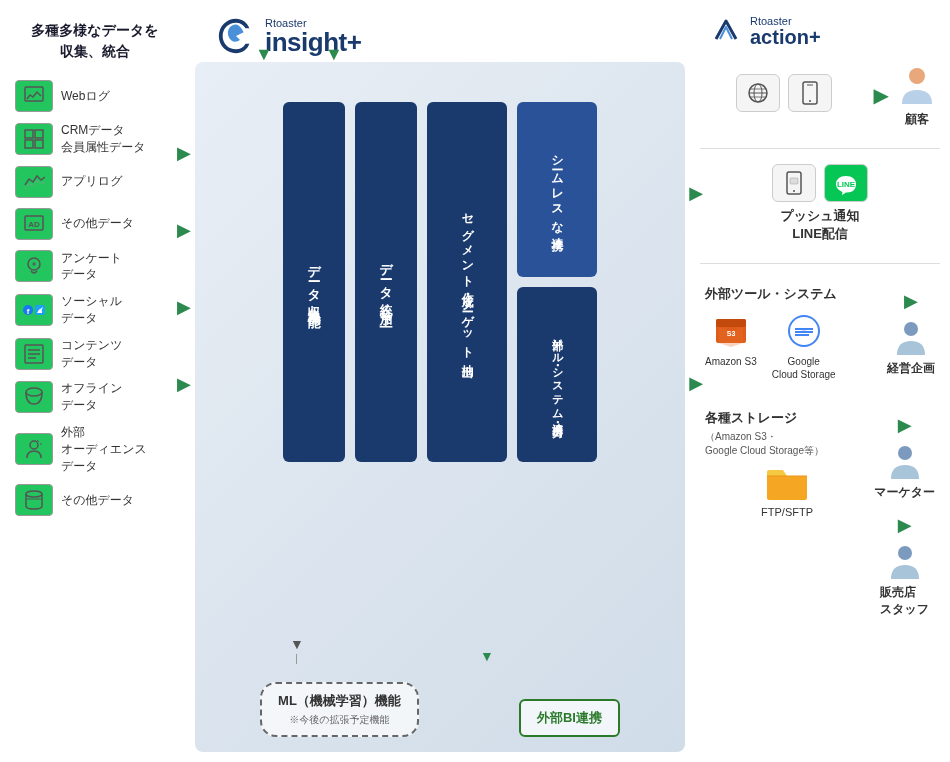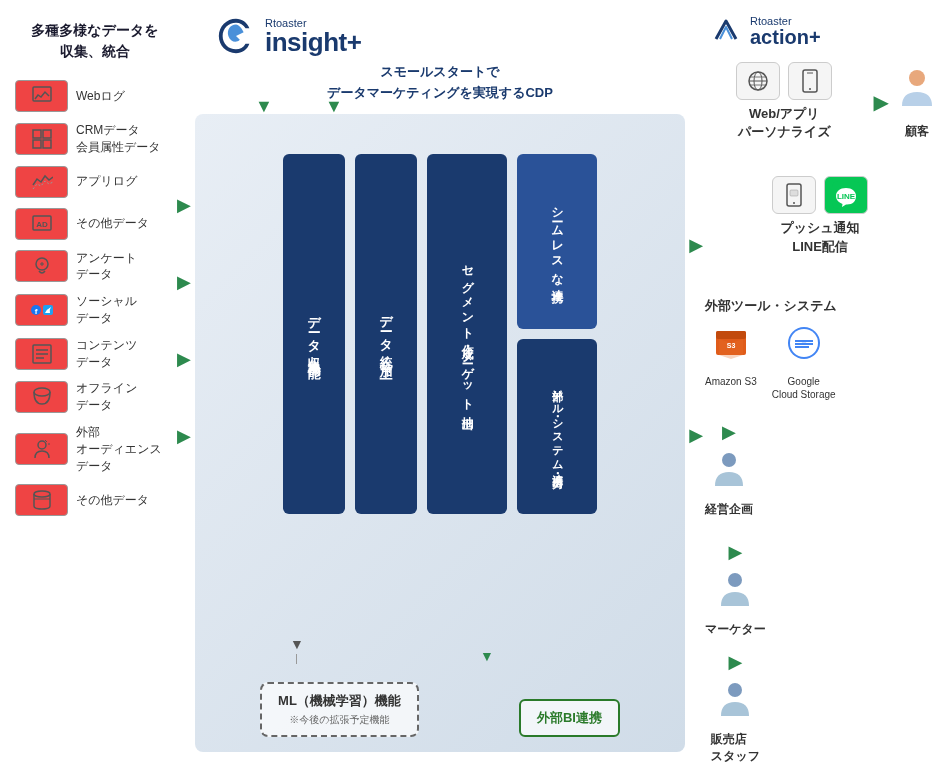--- a/index.html
+++ b/index.html
@@ -40,29 +40,29 @@
     }
 
     .data-item {
       display: flex;
       align-items: center;
       margin-bottom: 10px;
       gap: 8px;
     }
 
     .data-icon {
-      width: 53px;
+      width: 38px;
       height: 32px;
       border: 1.5px solid #999;
       border-radius: 4px;
       display: flex;
       align-items: center;
       justify-content: center;
       flex-shrink: 0;
-      background: #ef4444;
+      background: #22c55e;
     }
 
     .data-label {
       font-size: 12px;
       color: #333;
       line-height: 1.4;
     }
 
     
     .center-panel {
@@ -186,21 +186,21 @@
       left: 0;
       right: 0;
       display: flex;
       justify-content: space-around;
       align-items: flex-end;
       padding: 0 15px;
     }
 
     .ml-box {
       border: 2px dashed #666;
-      border-radius: 8px;
+      border-radius: 16px;
       padding: 8px 16px;
       background: rgba(255,255,255,0.7);
       text-align: center;
     }
 
     .ml-box-title {
       font-size: 13px;
       font-weight: bold;
       color: #333;
     }
@@ -263,21 +263,21 @@
       font-weight: bold;
       color: #333;
       text-align: center;
       line-height: 1.4;
     }
 
     .customer-avatar {
       display: flex;
       flex-direction: column;
       align-items: center;
-      gap: 13px;
+      gap: 3px;
     }
 
     .avatar-label {
       font-size: 12px;
       color: #333;
       font-weight: bold;
     }
 
     .divider-line {
       height: 1px;
@@ -300,21 +300,21 @@
       display: flex;
       gap: 15px;
       align-items: flex-start;
       margin-bottom: 10px;
     }
 
     .ext-icon-item {
       display: flex;
       flex-direction: column;
       align-items: center;
-      gap: 12px;
+      gap: 4px;
     }
 
     .ext-icon-item span {
       font-size: 10px;
       color: #333;
       text-align: center;
       line-height: 1.3;
     }
 
     .storage-section {
@@ -477,22 +477,20 @@
           <path d="M22 4 C28,4 34,8 36,14 L32,14 C30,10 26,8 22,8 C14,8 8,14 8,22 C8,30 14,36 22,36 C26,36 30,34 32,30 L36,30 C34,36 28,40 22,40 C12,40 4,32 4,22 C4,12 12,4 22,4 Z" fill="#1a3a6e"></path>
           <path d="M22 10 C16,10 12,16 14,22 C16,28 22,30 26,26 L22,22 L30,18 C28,14 25,10 22,10 Z" fill="#4a90d9"></path>
         </svg>
         <div style="display:flex;flex-direction:column;line-height:1">
           <span style="font-size:11px;color:#1a3a6e;font-weight:500;">Rtoaster</span>
           <span class="insight-logo-text">insight+</span>
         </div>
       </div>
     </div>
 
-    <div class="insight-subtitle" style="white-space:pre-line;">スモールスタートで
-データマーケティングを実現するCDP</div>
 
     <div class="columns-area">
 
       <div style="position:absolute;left:-18px;top:80px;display:flex;flex-direction:column;gap:55px;">
         <div style="color:#2d8a4e;font-size:18px;">▶</div>
         <div style="color:#2d8a4e;font-size:18px;">▶</div>
         <div style="color:#2d8a4e;font-size:18px;">▶</div>
         <div style="color:#2d8a4e;font-size:18px;">▶</div>
       </div>
 
@@ -560,21 +558,20 @@
           </div>
 
           <div class="icon-box">
             <svg width="18" height="26" viewBox="0 0 18 26">
               <rect x="2" y="2" width="14" height="22" rx="2" fill="none" stroke="#555" stroke-width="1.5"></rect>
               <circle cx="9" cy="21" r="1" fill="#555"></circle>
               <line x1="6" y1="5" x2="12" y2="5" stroke="#555" stroke-width="1"></line>
             </svg>
           </div>
         </div>
-        <div class="section-label">Web/アプリ<br>パーソナライズ</div>
       </div>
       <div style="color:#2d8a4e;font-size:20px;margin:0 5px;">▶</div>
       <div class="customer-avatar">
         <svg width="46" height="46" viewBox="0 0 46 46">
           <circle cx="23" cy="14" r="8" fill="#e8a87c"></circle>
           <path d="M8,42 Q8,28 23,28 Q38,28 38,42" fill="#b8d0e8"></path>
         </svg>
         <span class="avatar-label">顧客</span>
       </div>
     </div>
@@ -601,21 +598,21 @@
             </svg>
           </div>
         </div>
         <div class="section-label">プッシュ通知<br>LINE配信</div>
       </div>
     </div>
 
     <div class="divider-line"></div>
 
     <div class="external-tools-section" style="margin-top:8px;">
-      <div style="display:flex;align-items:flex-start;gap:5px;flex-direction:column;">
+      <div style="display:flex;align-items:flex-start;gap:5px;">
         <div style="flex:1;">
           <div class="ext-title">外部ツール・システム</div>
           <div class="ext-icons-row">
 
             <div class="ext-icon-item">
               <svg width="40" height="40" viewBox="0 0 40 40">
                 <rect x="5" y="8" width="30" height="24" rx="2" fill="#e05c1a"></rect>
                 <rect x="5" y="8" width="30" height="8" rx="2" fill="#c24a0d"></rect>
                 <path d="M8,16 L8,32 L20,36 L32,32 L32,16 L20,20 Z" fill="#e8722a" opacity="0.3"></path>
                 <text x="20" y="25" text-anchor="middle" font-size="7" font-weight="bold" fill="white">S3</text>
@@ -644,20 +641,34 @@
               <path d="M6,38 Q6,24 20,24 Q34,24 34,38" fill="#a8c4d8"></path>
             </svg>
             <span class="avatar-label">経営企画</span>
           </div>
         </div>
       </div>
     </div>
 
     <div class="storage-section" style="margin-top:5px;">
       <div style="display:flex;align-items:flex-start;gap:5px;">
+        <div style="flex:1;">
+          <div class="storage-title">各種ストレージ</div>
+          <div class="storage-subtitle" style="white-space:pre-line;">（Amazon S3・
+Google Cloud Storage等）</div>
+
+          <div class="ftp-icon-item">
+            <svg width="44" height="36" viewBox="0 0 44 36">
+              <path d="M2,10 L2,32 Q2,34 4,34 L40,34 Q42,34 42,32 L42,10 Z" fill="#f5a623"></path>
+              <path d="M2,10 L2,6 Q2,4 4,4 L18,4 L22,10 Z" fill="#f5c842"></path>
+              <line x1="2" y1="10" x2="42" y2="10" stroke="#e8941a" stroke-width="1"></line>
+            </svg>
+            <span>FTP/SFTP</span>
+          </div>
+        </div>
         <div style="display:flex;flex-direction:column;gap:5px;align-items:center;margin-top:5px;">
           <div style="color:#2d8a4e;font-size:18px;">▶</div>
           <div class="customer-avatar">
             <svg width="40" height="40" viewBox="0 0 40 40">
               <circle cx="20" cy="12" r="7" fill="#7c9abe"></circle>
               <path d="M6,38 Q6,24 20,24 Q34,24 34,38" fill="#a8c4d8"></path>
             </svg>
             <span class="avatar-label">マーケター</span>
           </div>
           <div style="color:#2d8a4e;font-size:18px;margin-top:8px;">▶</div>

